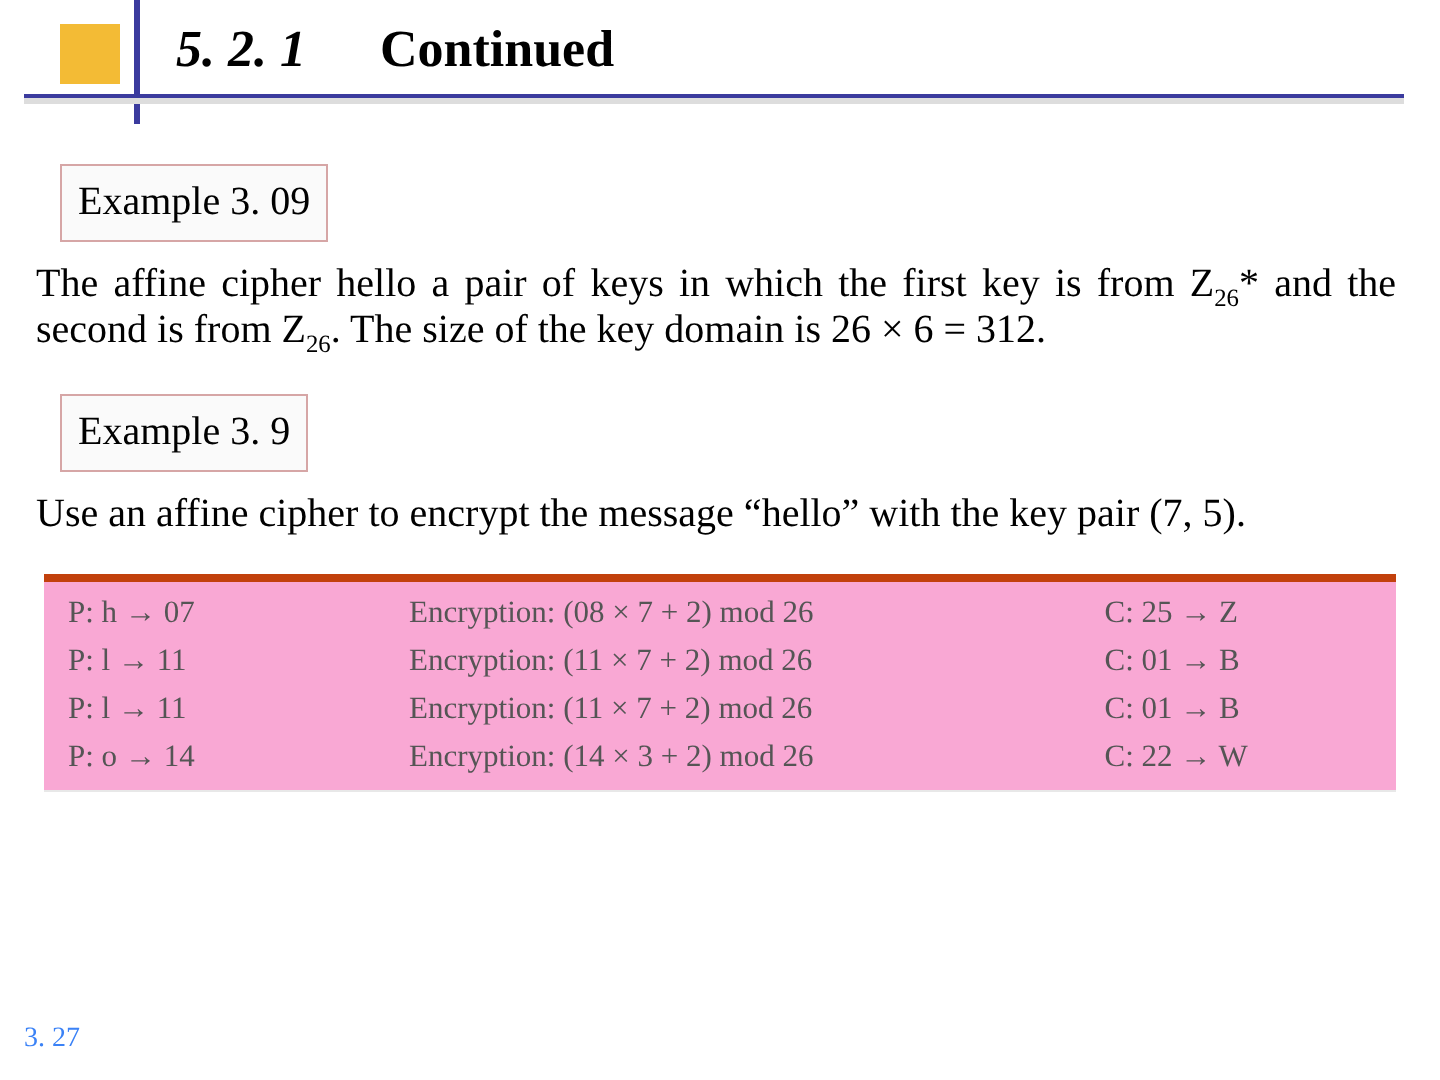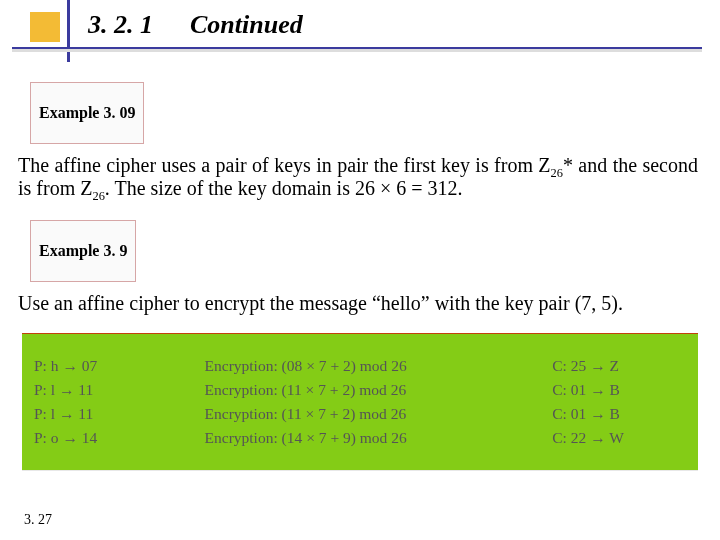--- a/index.html
+++ b/index.html
@@ -4,55 +4,55 @@
 <style>
   html,body{margin:0;padding:0}
   body{width:720px;height:540px;background:#fff;font-family:"Times New Roman",Times,serif;color:#000;position:relative}
 
   .header{position:relative;height:62px}
   .square{position:absolute;left:30px;top:12px;width:30px;height:30px;background:#f3bb35}
   .vrule{position:absolute;left:67px;top:0;width:3px;height:62px;background:#3b3b9e}
   .hrule{position:absolute;left:12px;top:47px;right:18px;height:2px;background:#3b3b9e}
   .hshadow{position:absolute;left:12px;top:49px;right:18px;height:3px;background:#ddd}
   .secnum{position:absolute;left:88px;top:10px;font-style:italic;font-weight:bold;font-size:26px}
-  .sectitle{position:absolute;left:190px;top:10px;font-style:italic;font-weight:bold;font-size:26px}
+  .sectitle{position:absolute;left:190px;top:10px;font-weight:bold;font-size:26px}
 
-  .example-label{display:inline-block;margin:20px 0 10px 30px;padding:21px 8px;font-weight:bold;font-size:16px;border:1px solid #d6a6a6;background:#fafafa}
+  .example-label{display:inline-block;margin:20px 0 10px 30px;padding:7px 8px;font-weight:normal;font-size:20px;border:1px solid #d6a6a6;background:#fafafa}
 
   .body-text{margin:0 22px 0 18px;font-size:20px;text-align:justify}
   .sub{font-size:0.62em;vertical-align:sub;line-height:0}
 
-  .table-img{margin:18px 22px 0 22px;background:#84cc16;border-top:1px solid #c2410c;border-bottom:1px solid #e8e8e8;padding:20px 10px;font-size:15.5px;color:#555}
+  .table-img{margin:18px 22px 0 22px;background:#f9a8d4;border-top:4px solid #c2410c;border-bottom:1px solid #e8e8e8;padding:4px 10px;font-size:15.5px;color:#555}
   .table-img table{width:100%;border-collapse:collapse}
   .table-img td{padding:3px 2px;vertical-align:baseline}
   .col-p{width:26%}
   .col-e{width:53%}
   .col-c{width:21%}
   .arrow{font-family:Arial,sans-serif}
 
-  .pagenum{position:absolute;left:24px;bottom:12px;font-size:14px;color:#000000}
+  .pagenum{position:absolute;left:12px;bottom:12px;font-size:14px;color:#3b82f6}
 </style>
 </head>
 <body>
 
 
 
 <div class="header">
   <div class="square"></div>
   <div class="vrule"></div>
   <div class="hshadow"></div>
   <div class="hrule"></div>
-  <div class="secnum">3. 2. 1</div>
+  <div class="secnum">5. 2. 1</div>
   <div class="sectitle">Continued</div>
 </div>
 
 <div class="example-label">Example 3. 09</div>
 
 <p class="body-text">
-  <span>The affine cipher uses a pair of keys in pair the first key is from Z</span><span class="sub">26</span><span>* and the second is from Z</span><span class="sub">26</span><span>. The size of the key domain is 26 × 6 = 312.</span>
+  <span>The affine cipher hello a pair of keys in which the first key is from Z</span><span class="sub">26</span><span>* and the second is from Z</span><span class="sub">26</span><span>. The size of the key domain is 26 × 6 = 312.</span>
 </p>
 
 <div class="example-label">Example 3. 9</div>
 
 <p class="body-text">Use an affine cipher to encrypt the message “hello” with the key pair (7, 5).</p>
 
 <div class="table-img">
   <table>
     <tbody id="trace-body">
         <tr>
@@ -65,21 +65,21 @@
           <td class="col-e">Encryption: (11 × 7 + 2) mod 26</td>
           <td class="col-c">C: 01 <span class="arrow">→</span> B</td>
         </tr>
         <tr>
           <td class="col-p">P: l <span class="arrow">→</span> 11</td>
           <td class="col-e">Encryption: (11 × 7 + 2) mod 26</td>
           <td class="col-c">C: 01 <span class="arrow">→</span> B</td>
         </tr>
         <tr>
           <td class="col-p">P: o <span class="arrow">→</span> 14</td>
-          <td class="col-e">Encryption: (14 × 7 + 9) mod 26</td>
+          <td class="col-e">Encryption: (14 × 3 + 2) mod 26</td>
           <td class="col-c">C: 22 <span class="arrow">→</span> W</td>
         </tr>
       </tbody>
   </table>
 </div>
 
 <div class="pagenum">3. 27</div>
 
 
 

